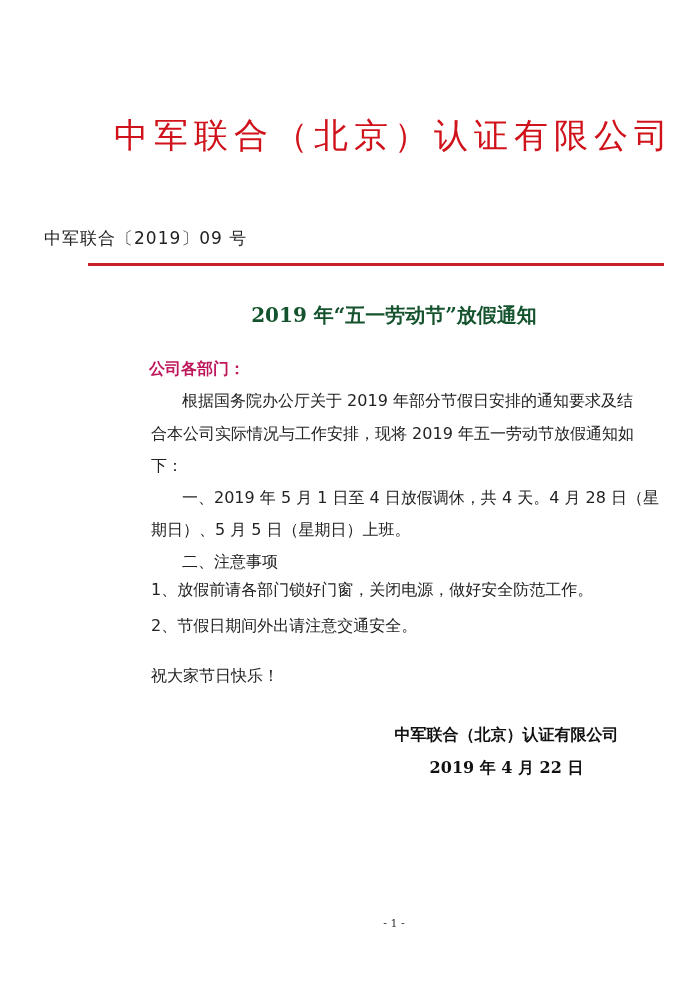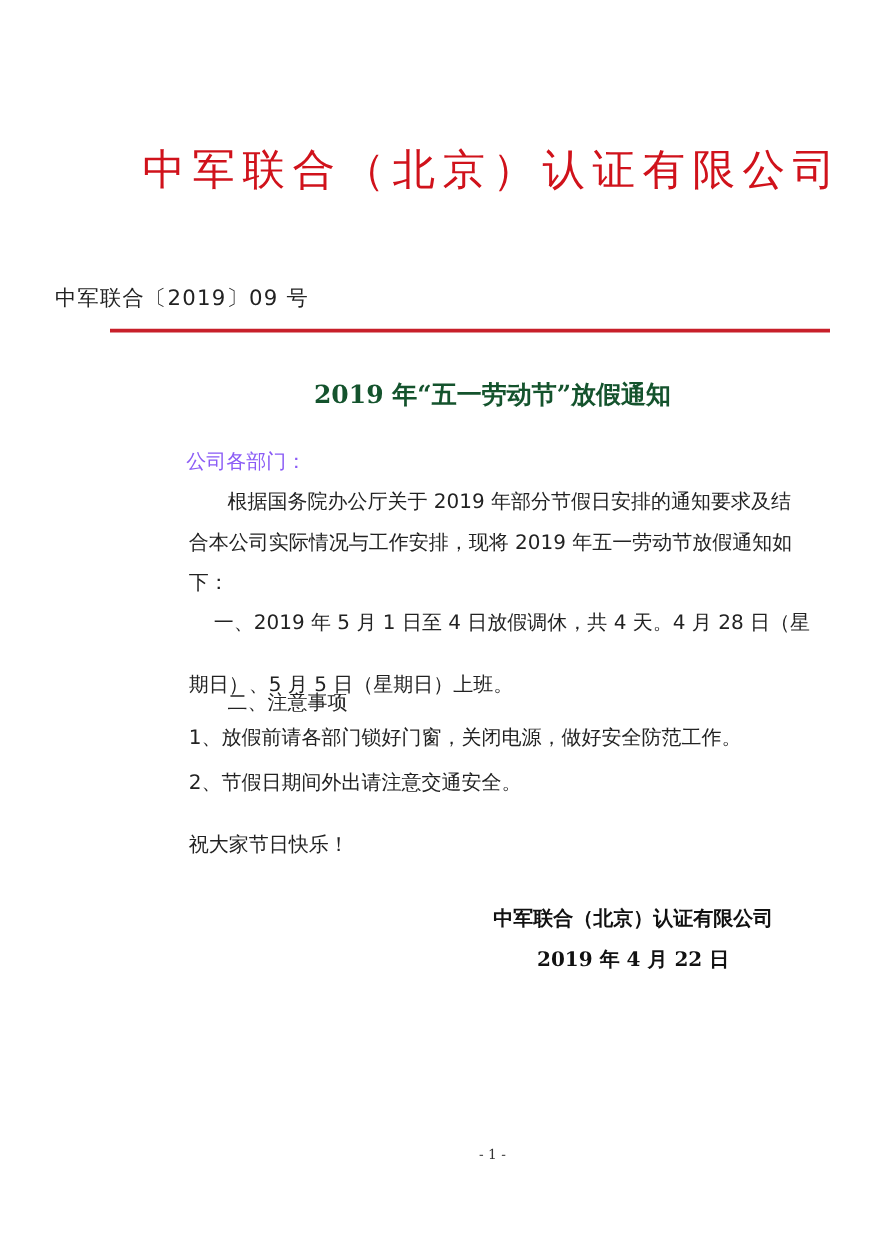--- a/index.html
+++ b/index.html
@@ -45,21 +45,21 @@
       color: #14532d;
     }
     .line {
       left: 105px;
       font-size: 16px;
       line-height: 20px;
       color: #222;
       white-space: nowrap;
       font-family: "DejaVu Sans", sans-serif;
     }
-    .bold { font-weight: normal; color: #8b5cf6; }
+    .bold { font-weight: bold; color: #be185d; }
     .signature {
       left: 340px; width: 245px;
       text-align: center;
       font-size: 16px;
       font-weight: bold;
       color: #111;
     }
     .pagenum {
       left: 0; width: 700px; top: 917px;
       text-align: center;
@@ -77,22 +77,22 @@
 <div class="abs redline"></div>
 
 <div class="abs title">2019 年“五一劳动节”放假通知</div>
 
 <div class="abs line bold" style="top:359px; left:105px;">公司各部门：</div>
 
 <div class="abs line" style="top:391px; left:138px;">根据国务院办公厅关于 2019 年部分节假日安排的通知要求及结</div>
 <div class="abs line" style="top:424px; left:107px;">合本公司实际情况与工作安排，现将 2019 年五一劳动节放假通知如</div>
 <div class="abs line" style="top:456px; left:107px;">下：</div>
 
-<div class="abs line" style="top:488px; left:127px;">一、2019 年 5 月 1 日至 4 日放假调休，共 4 天。4 月 28 日（星</div>
-<div class="abs line" style="top:520px; left:107px;margin-top:18px;">期日）、5 月 5 日（星期日）上班。</div>
+<div class="abs line" style="top:488px; left:138px;">一、2019 年 5 月 1 日至 4 日放假调休，共 4 天。4 月 28 日（星</div>
+<div class="abs line" style="top:520px; left:107px;">期日）、5 月 5 日（星期日）上班。</div>
 
 <div class="abs line" style="top:552px; left:138px;">二、注意事项</div>
 
 <div class="abs line" style="top:580px; left:107px;">1、放假前请各部门锁好门窗，关闭电源，做好安全防范工作。</div>
 <div class="abs line" style="top:616px; left:107px;">2、节假日期间外出请注意交通安全。</div>
 
 <div class="abs line" style="top:666px; left:107px;">祝大家节日快乐！</div>
 
 <div class="abs signature" style="top:725px;">中军联合（北京）认证有限公司</div>
 <div class="abs signature" style="top:758px;">2019 年 4 月 22 日</div>

